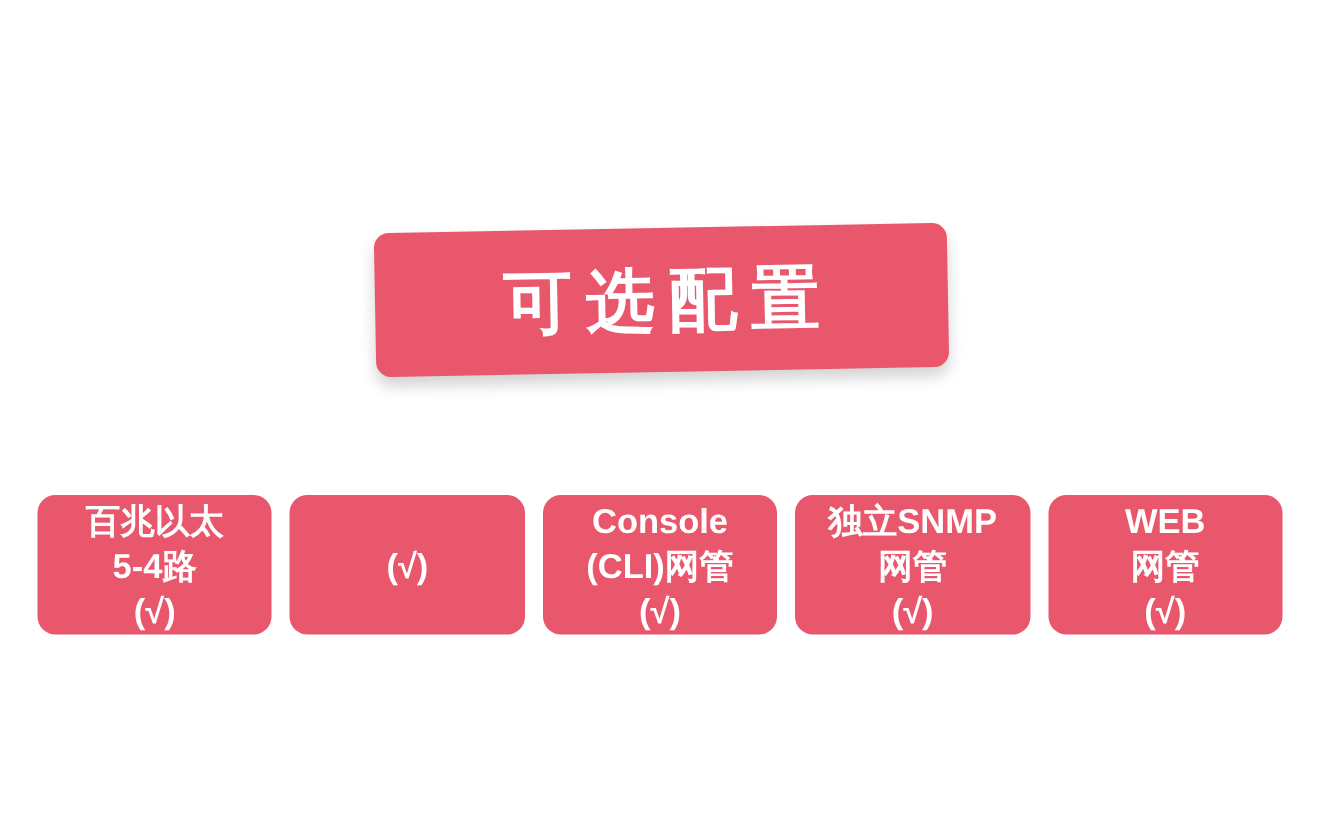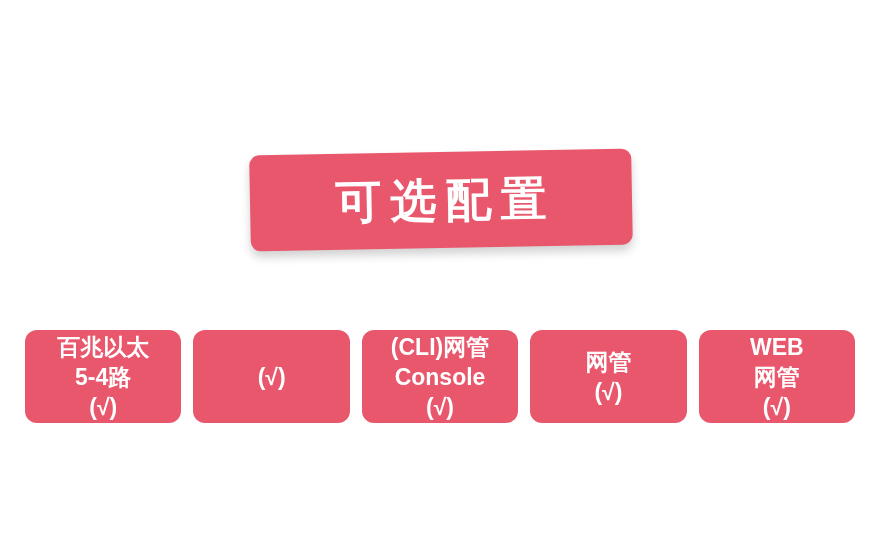--- a/index.html
+++ b/index.html
@@ -103,26 +103,27 @@
       <div class="card-line">百兆以太</div>
       <div class="card-line">5-4路</div>
       <div class="card-check">(√)</div>
     </div>
 
     <div class="card">
       <div class="card-check">(√)</div>
     </div>
 
     <div class="card">
+      <div class="card-line">Console</div>
       <div class="card-line">(CLI)网管</div>
-      <div class="card-line">Console</div>
       <div class="card-check">(√)</div>
     </div>
 
     <div class="card">
+      <div class="card-line">独立SNMP</div>
       <div class="card-line">网管</div>
       <div class="card-check">(√)</div>
     </div>
 
     <div class="card">
       <div class="card-line">WEB</div>
       <div class="card-line">网管</div>
       <div class="card-check">(√)</div>
     </div>
 

